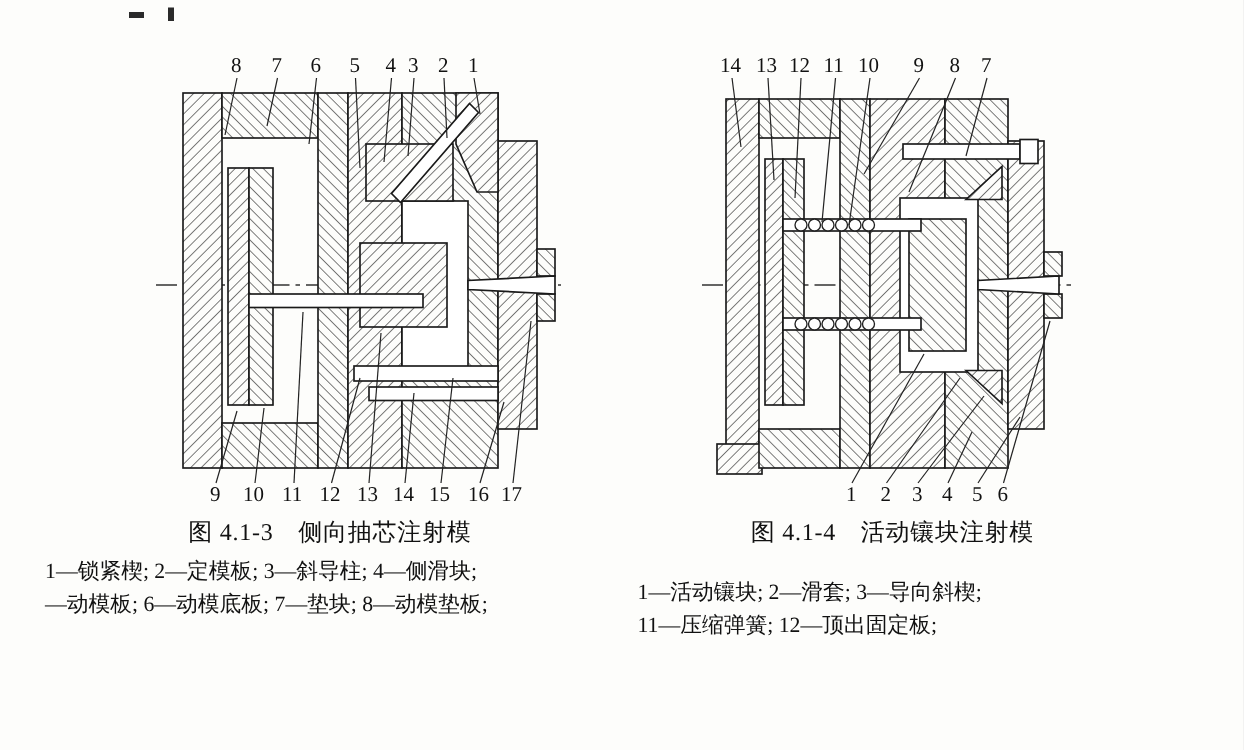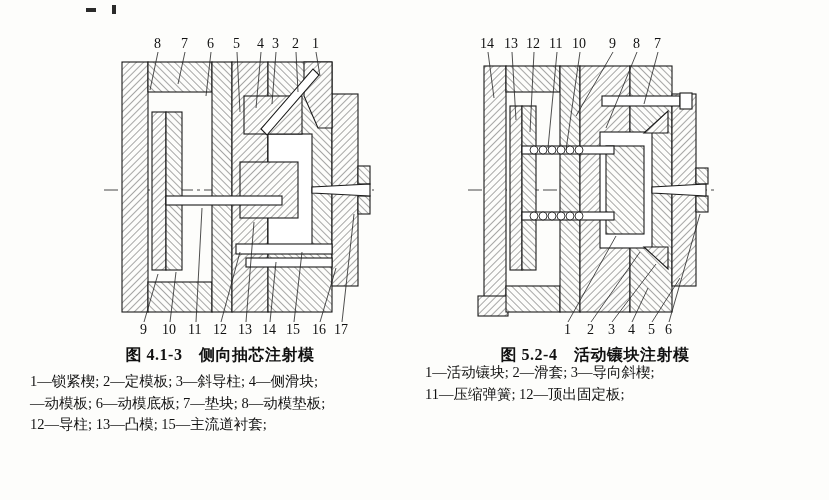--- a/index.html
+++ b/index.html
@@ -5,21 +5,21 @@
   html,body{margin:0;padding:0;background:#e9e9e9;}
   .page{position:relative;width:829px;height:500px;background:#fdfdfb;overflow:hidden;
         font-family:"Liberation Serif","DejaVu Serif",serif;color:#111;}
   svg.art{position:absolute;left:0;top:0;}
   svg text{font-family:"Liberation Serif","DejaVu Serif",serif;font-size:14px;fill:#111;}
   .s{stroke:#1a1a1a;stroke-width:1.1;}
   .w{fill:#ffffff;stroke:#1a1a1a;stroke-width:1.1;}
   .ld{stroke:#222;stroke-width:0.8;}
   .cline{stroke:#333;stroke-width:0.9;stroke-dasharray:14 4 3 4;}
   .coil{fill:#fff;stroke:#222;stroke-width:0.9;}
-  .caption{position:absolute;text-align:center;font-size:16px;font-weight:700;letter-spacing:0.5px;}
+  .caption{position:absolute;text-align:center;font-size:16px;font-weight:400;letter-spacing:0.5px;}
   .legend{position:absolute;text-align:left;font-size:14.5px;line-height:21.6px;}
   .lg-line{white-space:nowrap;}
 </style>
 </head>
 <body>
 
 <div class="page">
 
   <svg class="art" width="829" height="500" viewBox="0 0 829 500">
     <defs>
@@ -181,25 +181,24 @@
         <text x="587" y="334">2</text>
         <text x="608" y="334">3</text>
         <text x="628" y="334">4</text>
         <text x="648" y="334">5</text>
         <text x="665" y="334">6</text>
       </g>
     </g>
   </svg>
 
   <div class="caption" style="left:55px;top:345px;width:330px">图 4.1-3　侧向抽芯注射模</div>
-  <div class="caption" style="left:430px;top:345px;width:330px">图 5.2-4　活动镶块注射模</div>
+  <div class="caption" style="left:430px;top:345px;width:330px">图 4.1-4　活动镶块注射模</div>
 
   <div class="legend" style="left:30px;top:371px;width:375px">
     <div class="lg-line">1—锁紧楔; 2—定模板; 3—斜导柱; 4—侧滑块;</div>
     <div class="lg-line">—动模板; 6—动模底板; 7—垫块; 8—动模垫板;</div>
-    <div class="lg-line">12—导柱; 13—凸模; 15—主流道衬套;</div>
   </div>
-  <div class="legend" style="left:425px;top:362px;width:340px">
+  <div class="legend" style="left:425px;top:385px;width:340px">
     <div class="lg-line">1—活动镶块; 2—滑套; 3—导向斜楔;</div>
     <div class="lg-line">11—压缩弹簧; 12—顶出固定板;</div>
   </div>
 
 </div>
 
 </body></html>

